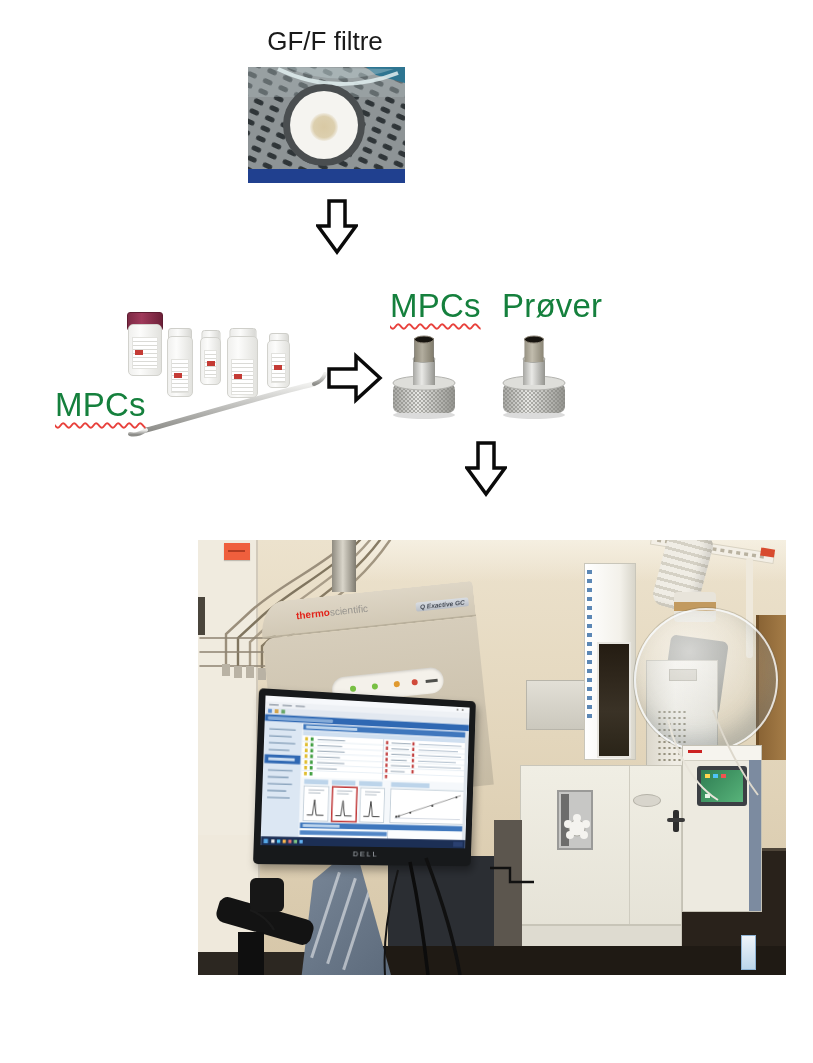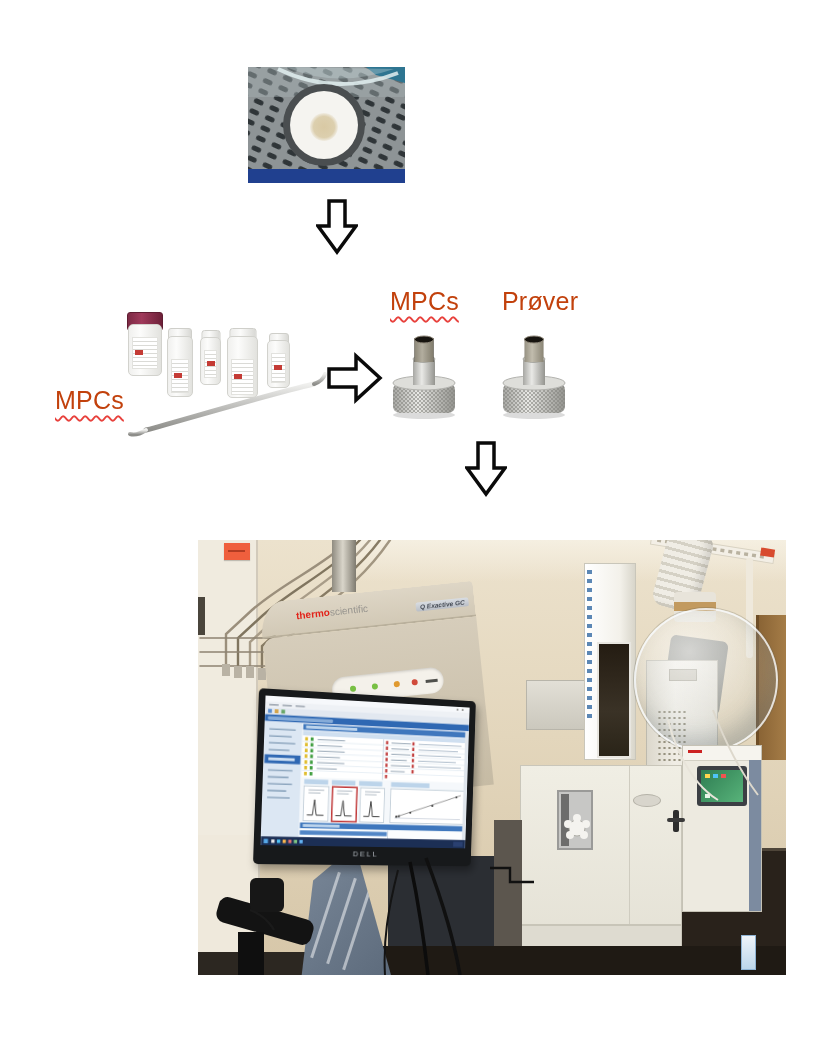--- a/index.html
+++ b/index.html
@@ -1,19 +1,19 @@
 <!DOCTYPE html>
 <html><head>
 <meta charset="utf-8">
 <style>
   html,body{margin:0;padding:0;background:#ffffff;}
   #slide{position:relative;width:813px;height:1063px;background:#ffffff;
          font-family:"Liberation Sans",sans-serif;color:#111;overflow:hidden;}
   .abs{position:absolute;}
-  .lbl{position:absolute;font-size:25px;letter-spacing:.2px;color:#c2410c;}
+  .lbl{position:absolute;font-size:33px;letter-spacing:.2px;color:#15803d;}
   .misspell{text-decoration:underline wavy #e8413c;text-decoration-thickness:2px;text-underline-offset:6px;}
   .title{position:absolute;left:230px;top:26px;width:190px;text-align:center;font-size:26px;color:#1a1a1a;}
   .caption{position:absolute;left:425px;top:981px;width:195px;text-align:center;font-size:27px;color:#1a1a1a;}
 
   
   .vials{position:absolute;left:100px;top:300px;width:230px;height:150px;}
   .vial{position:absolute;}
   .vbody{position:absolute;left:0;right:0;bottom:0;background:linear-gradient(90deg,#f0f0ee,#fcfcfb 35%,#e2e2de);border:1px solid #d2d2cd;border-radius:5px;}
   .vcap{position:absolute;left:50%;transform:translateX(-50%);top:0;background:linear-gradient(90deg,#ececea,#fbfbfa 40%,#d9d9d5);border:1px solid #cfcfca;border-radius:3px;}
   .vcap.maroon{background:linear-gradient(90deg,#7d2a45,#a03a5b 40%,#6d2038);border-color:#5e1c31;}
@@ -92,20 +92,21 @@
            transform:perspective(800px) rotateY(13deg) rotate(2deg);transform-origin:left center;box-shadow:3px 5px 10px rgba(0,0,0,.35);}
   .mon-screen{width:224px;height:150px;overflow:hidden;background:#e9eef5;}
   .dell{height:16px;line-height:16px;text-align:center;font-size:8px;letter-spacing:2px;color:#aeb4ba;}
   .ph-svg{position:absolute;left:0;top:0;width:588px;height:435px;pointer-events:none;}
 </style>
 </head>
 <body>
 
 <div id="slide">
 
+  <div class="title">GF/F filtre</div>
 
   <div class="filterphoto">
     <svg width="157" height="116" viewBox="0 0 157 116">
       <defs>
         <pattern id="grate" width="17" height="11" patternUnits="userSpaceOnUse" patternTransform="rotate(24)">
           <rect width="17" height="11" fill="#8e9496"></rect>
           <rect x="2" y="3" width="10" height="5" rx="2.5" fill="#2f3538"></rect>
         </pattern>
         <radialGradient id="spot" cx="50%" cy="50%" r="50%">
           <stop offset="0%" stop-color="#d9c9a4"></stop>

